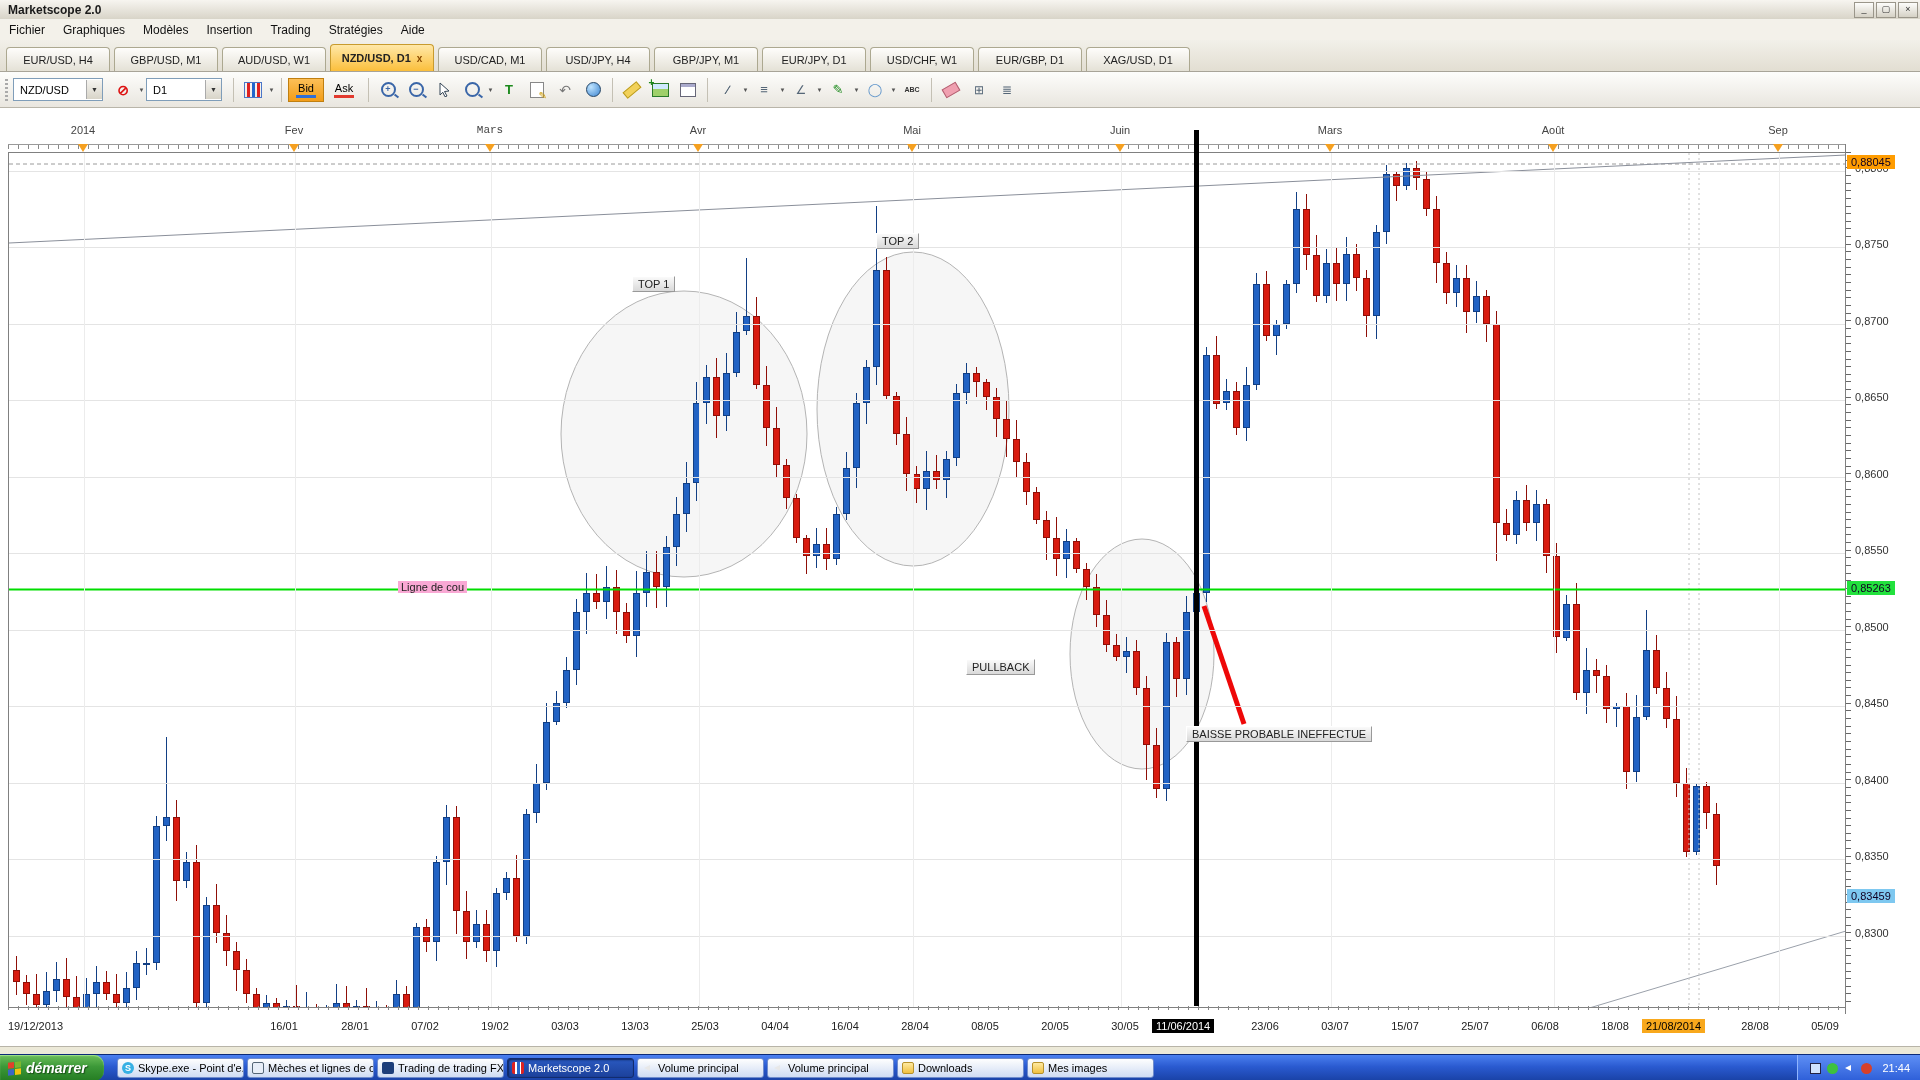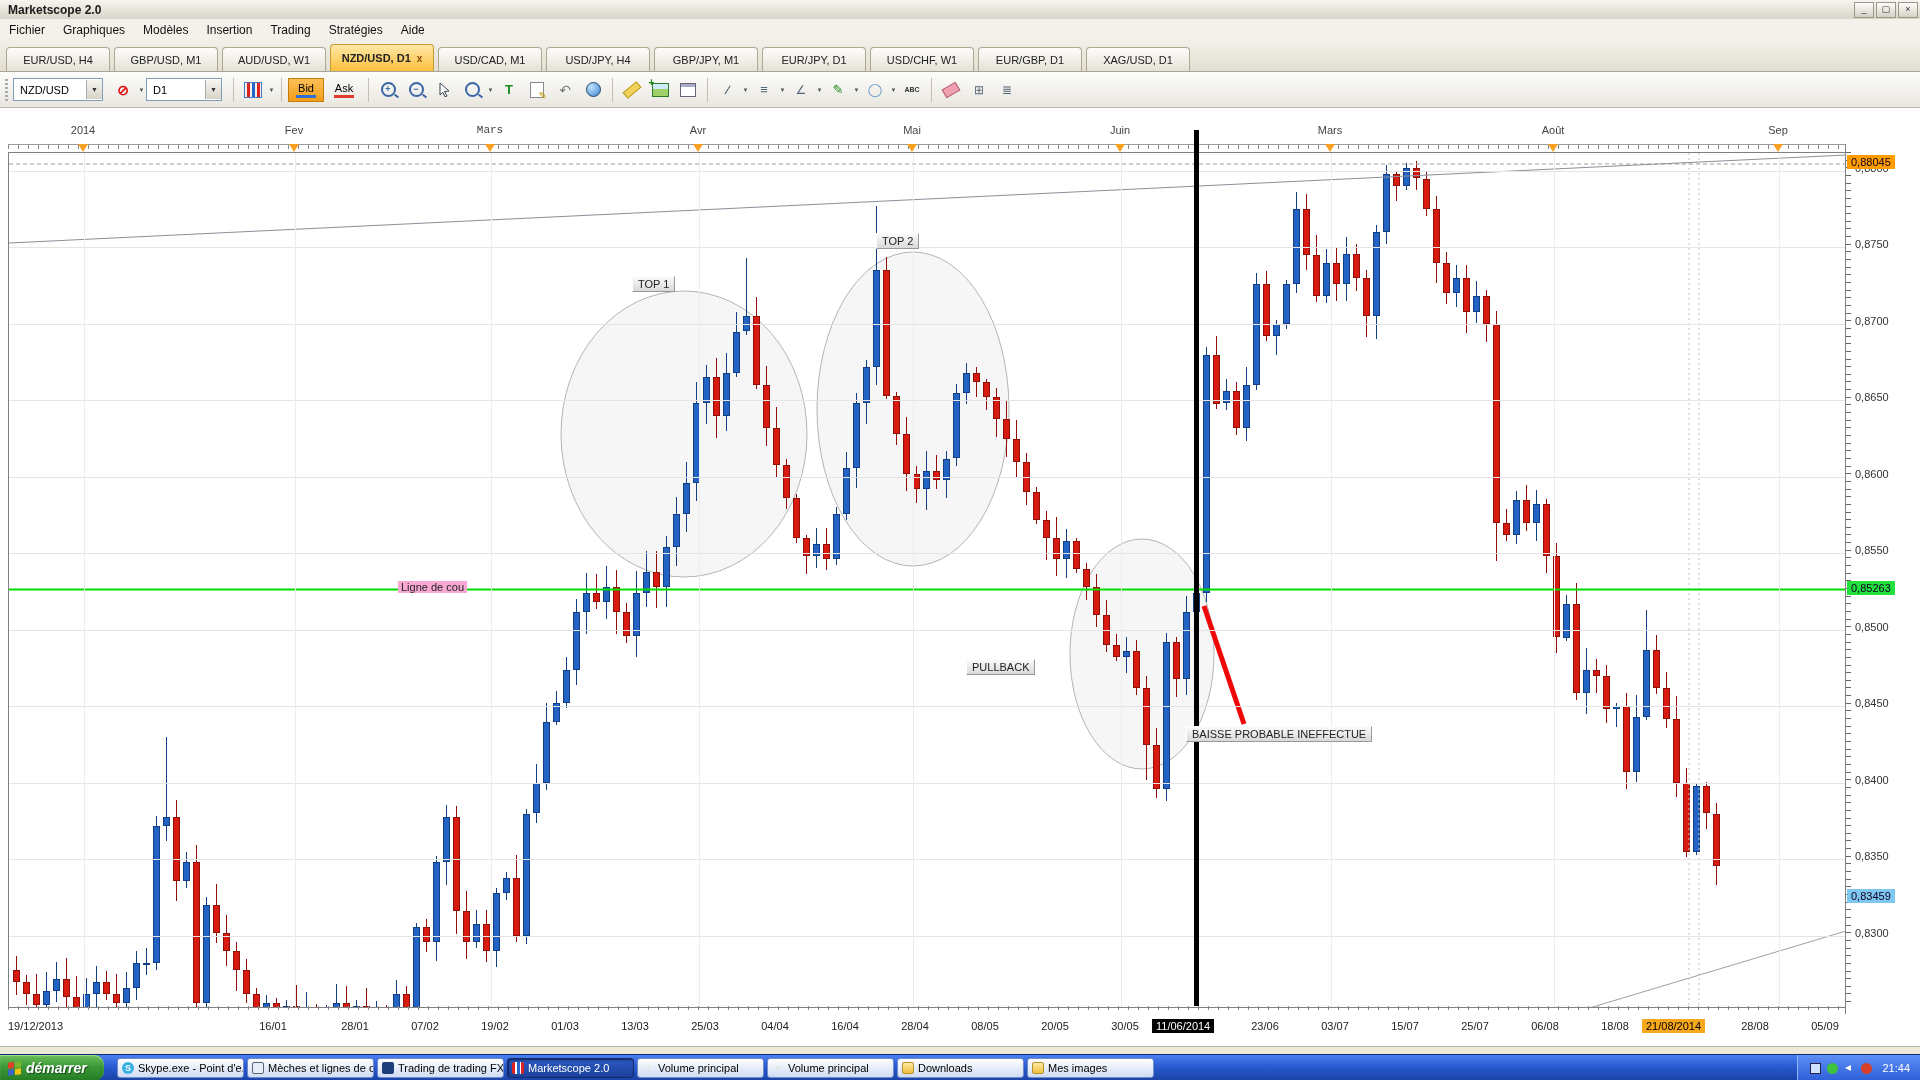--- a/index.html
+++ b/index.html
@@ -1057,25 +1057,25 @@
         <span class="plabel" style="top: 630px;">0,8400</span>
         <span class="plabel" style="top: 706px;">0,8350</span>
         <span class="plabel" style="top: 783px;">0,8300</span>
         <span class="pbadge" style="top: 11px; background: rgb(255, 156, 0);">0,88045</span>
         <span class="pbadge" style="top: 437px; background: rgb(34, 225, 61);">0,85263</span>
         <span class="pbadge" style="top: 713px; background: rgb(126, 200, 240); margin-top: 32px;">0,83459</span>
       </div>
     <div id="bottomticks"></div>
     <div id="bottomaxis">
         <span class="dlabel" style="left: 8px;">19/12/2013</span>
-        <span class="dlabel" style="left: 273px; transform: translateX(-50%);">16/01</span>
+        <span class="dlabel" style="left: 284px; transform: translateX(-50%);">16/01</span>
         <span class="dlabel" style="left: 355px; transform: translateX(-50%);">28/01</span>
         <span class="dlabel" style="left: 425px; transform: translateX(-50%);">07/02</span>
         <span class="dlabel" style="left: 495px; transform: translateX(-50%);">19/02</span>
-        <span class="dlabel" style="left: 565px; transform: translateX(-50%);">01/03</span>
+        <span class="dlabel" style="left: 565px; transform: translateX(-50%);">03/03</span>
         <span class="dlabel" style="left: 635px; transform: translateX(-50%);">13/03</span>
         <span class="dlabel" style="left: 705px; transform: translateX(-50%);">25/03</span>
         <span class="dlabel" style="left: 775px; transform: translateX(-50%);">04/04</span>
         <span class="dlabel" style="left: 845px; transform: translateX(-50%);">16/04</span>
         <span class="dlabel" style="left: 915px; transform: translateX(-50%);">28/04</span>
         <span class="dlabel" style="left: 985px; transform: translateX(-50%);">08/05</span>
         <span class="dlabel" style="left: 1055px; transform: translateX(-50%);">20/05</span>
         <span class="dlabel" style="left: 1125px; transform: translateX(-50%);">30/05</span>
         <span class="dbadge" style="background: rgb(0, 0, 0); color: rgb(255, 255, 255); left: 1152px; z-index: 3;">11/06/2014</span>
         <span class="dlabel" style="left: 1265px; transform: translateX(-50%);">23/06</span>

